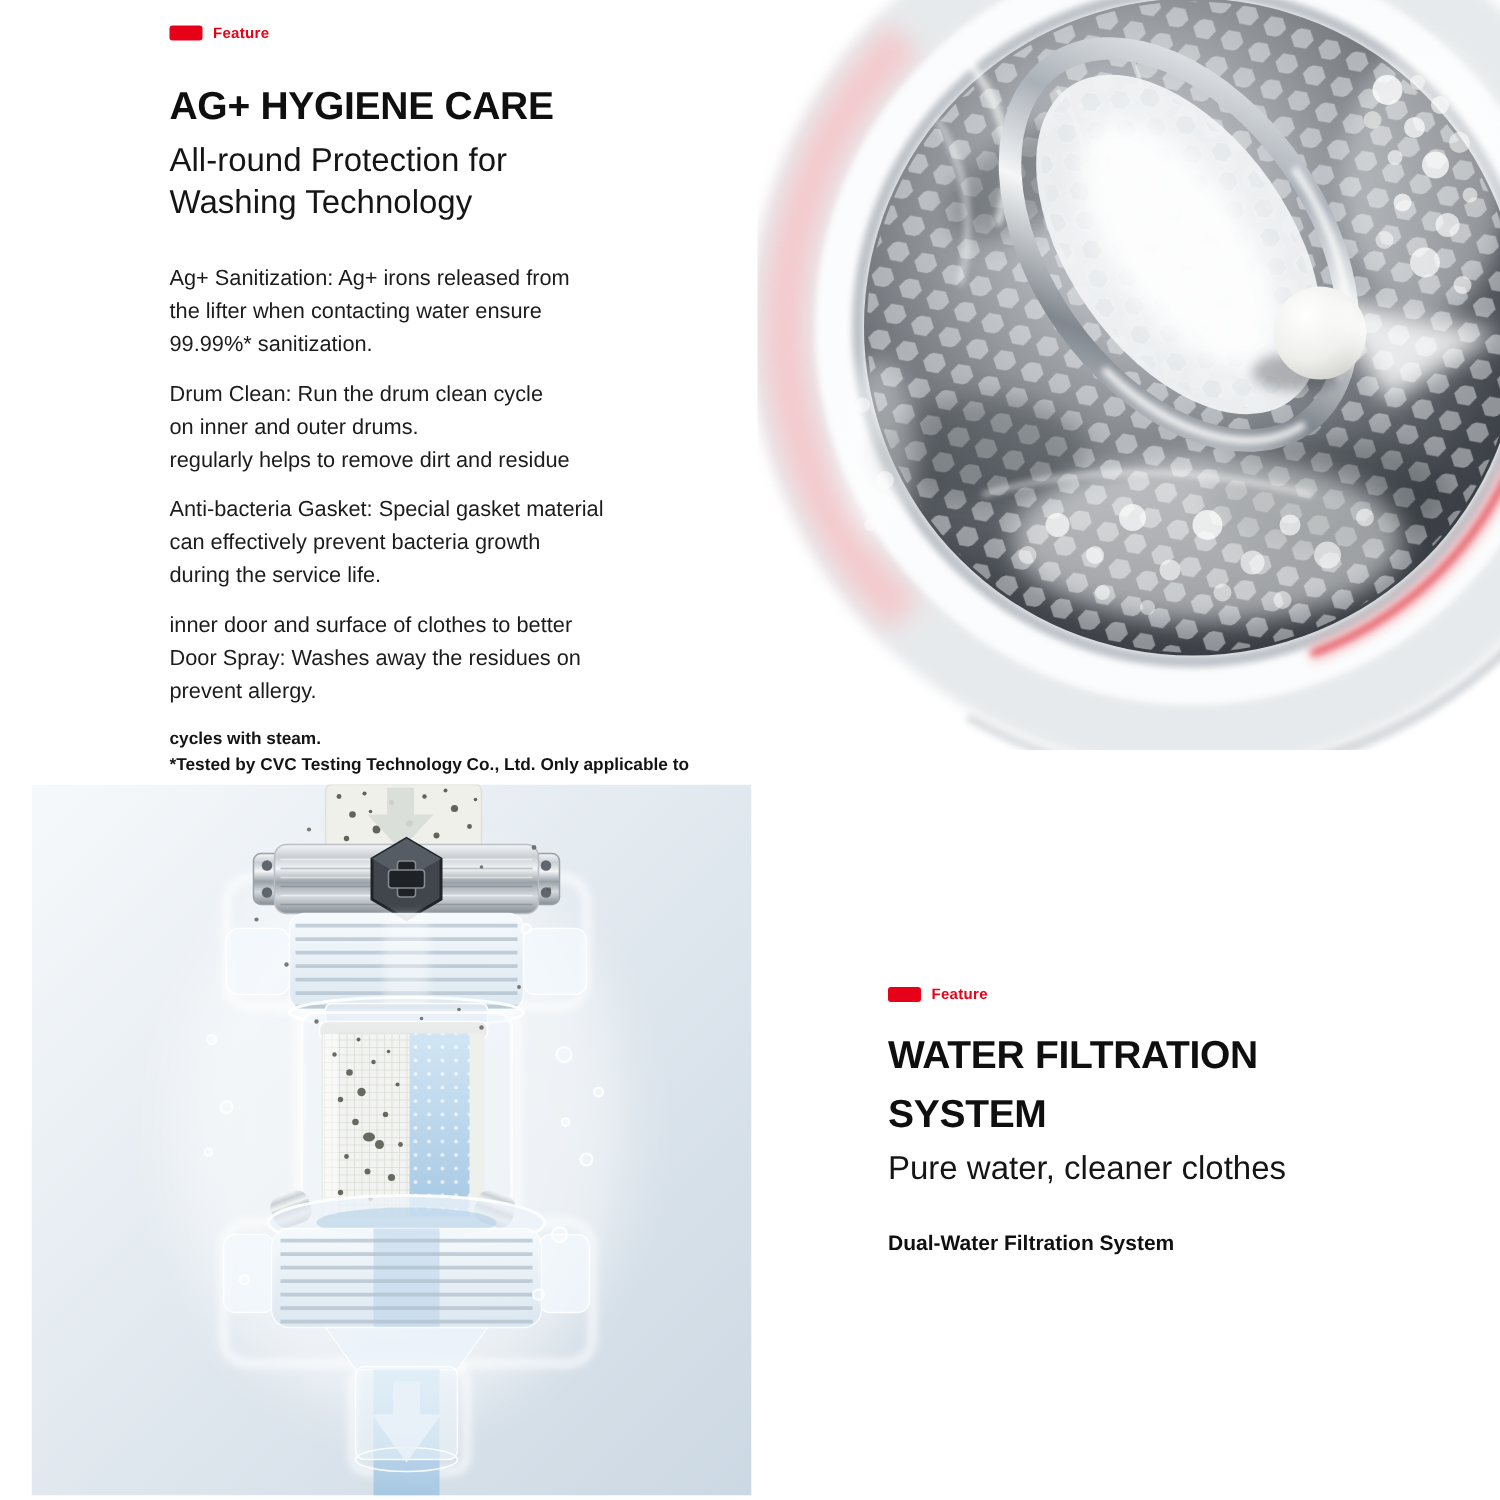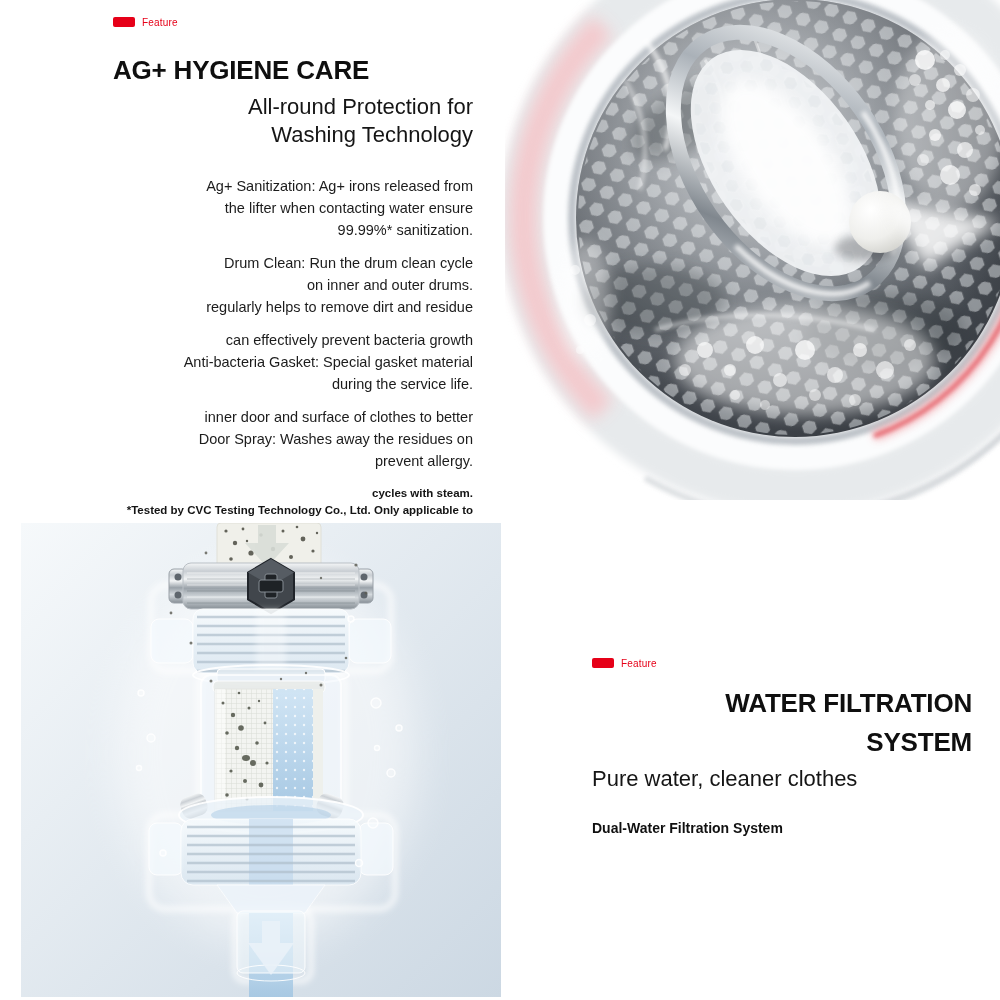--- a/index.html
+++ b/index.html
@@ -3,27 +3,27 @@
 <meta charset="utf-8">
 <style>
   :root{ --accent:#e60018; }
   html,body{margin:0;padding:0;background:#ffffff;}
   body{font-family:"Liberation Sans","DejaVu Sans",sans-serif;color:#1b1b1b;}
   .canvas{position:relative;width:1000px;height:1000px;background:#ffffff;overflow:hidden;}
 
   .text-block{position:absolute;}
   .badge-row{display:flex;align-items:center;gap:7px;height:12px;}
   .badge-bar{width:22px;height:10px;border-radius:2px;background:var(--accent);}
-  .badge-label{font-size:10px;font-weight:400;color:var(--accent);letter-spacing:.2px;}
+  .badge-label{font-size:10px;font-weight:700;color:var(--accent);letter-spacing:.2px;}
 
   .sec-title{font-size:26px;line-height:30px;font-weight:800;color:#0f0f0f;margin:27px 0 0;letter-spacing:-.2px;}
   .sec-sub{font-size:22px;line-height:28px;font-weight:400;color:#151515;margin:8px 0 0;}
   .paras{margin:26px 0 0;}
   .paras p{margin:0 0 11px;font-size:14.5px;line-height:22px;color:#1c1c1c;}
-  .line{display:block;text-align:right;}
+  .line{display:block;}
   .footnote{margin:13px 0 0;font-size:11.5px;line-height:17px;font-weight:600;color:#141414;}
 
   .filtration .sec-title{line-height:39px;margin:15px 0 0;}
   .filtration .sec-sub{margin:3px 0 0;}
   .caption{margin:25px 0 0;font-size:14px;line-height:20px;font-weight:700;color:#101010;}
 
   .hygiene{left:113px;top:16px;width:360px;}
   .filtration{left:592px;top:657px;width:380px;}
 
   .photo{position:absolute;}
@@ -51,22 +51,22 @@
         <span class="line">Ag+ Sanitization: Ag+ irons released from</span>
         <span class="line">the lifter when contacting water ensure</span>
         <span class="line">99.99%* sanitization.</span>
       </p>
       <p>
         <span class="line">Drum Clean: Run the drum clean cycle</span>
         <span class="line">on inner and outer drums.</span>
         <span class="line">regularly helps to remove dirt and residue</span>
       </p>
       <p>
+        <span class="line">Anti-bacteria Gasket: Special gasket material</span>
         <span class="line">can effectively prevent bacteria growth</span>
-        <span class="line">Anti-bacteria Gasket: Special gasket material</span>
         <span class="line">during the service life.</span>
       </p>
       <p>
         <span class="line">inner door and surface of clothes to better</span>
         <span class="line">Door Spray: Washes away the residues on</span>
         <span class="line">prevent allergy.</span>
       </p>
     </div>
     <p class="footnote">
       <span class="line">cycles with steam.</span>

